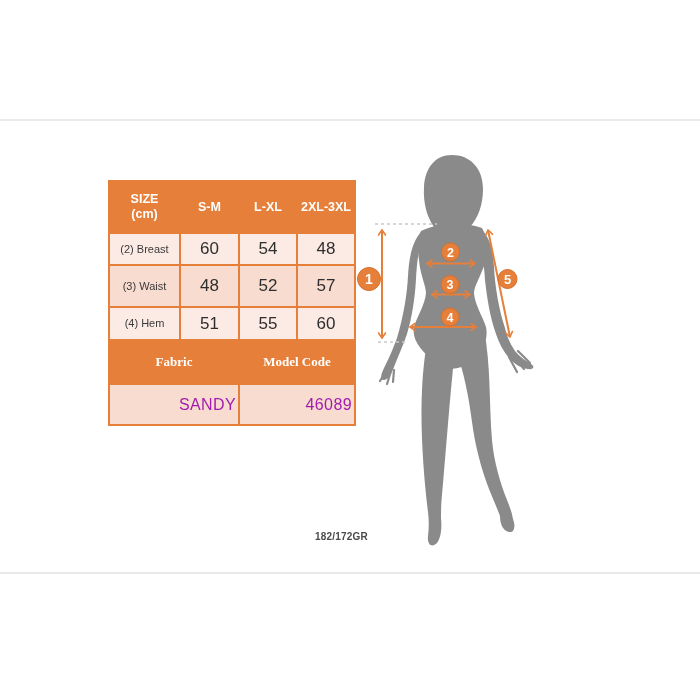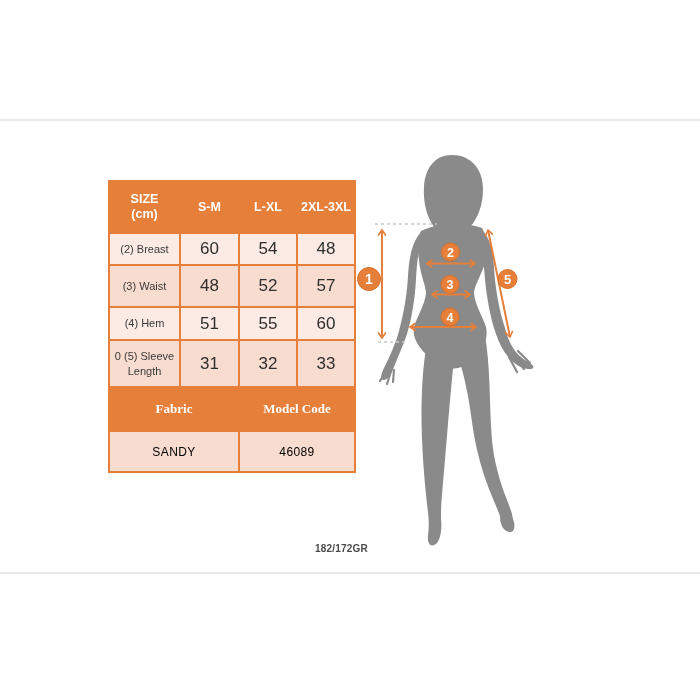--- a/index.html
+++ b/index.html
@@ -23,23 +23,23 @@
   th.hdr{background:var(--accent,#E67F39);color:var(--text-white,#fff);
     font-size:12.5px;font-weight:bold;line-height:1.18;}
   th.hdr .wrap-narrow{display:inline-block;max-width:50px;}
   td.lbl{font-size:11px;color:#3a3a3a;line-height:1.3;}
   td.lbl .wrap-mid{display:inline-block;max-width:66px;}
   td.val{font-size:17px;color:var(--text-dark,#2E2E2E);}
   tr.row-dark td{background:var(--row-dark,#F8DCCF);}
   tr.row-light td{background:var(--row-light,#FCEBE4);}
   td.fab-hdr{background:var(--accent,#E67F39);color:var(--text-white,#fff);
     font-size:13px;font-weight:bold;font-family:Liberation Serif, serif;}
-  tr.h-val td{background:var(--row-dark,#F8DCCF);font-size:12px;color:#000000;letter-spacing:.4px;}
+  tr.h-val td{background:var(--row-dark,#F8DCCF);font-size:16px;color:#a21caf;letter-spacing:.4px;text-align:right;}
 
-  .ref-code{position:absolute;left:238px;top:543px;width:130px;text-align:right;
+  .ref-code{position:absolute;left:238px;top:531px;width:130px;text-align:right;
     font-size:10px;font-weight:600;color:#4a4a4a;letter-spacing:.2px;}
 
   
   svg.figure-svg{position:absolute;left:0;top:0;width:700px;height:700px;}
   .sil{fill:var(--silhouette,#8A8A8A);}
   .sil-stroke{stroke:var(--silhouette,#8A8A8A);stroke-width:2.2;stroke-linecap:round;fill:none;}
   .meas{stroke:var(--accent,#E67F39);stroke-width:2;fill:none;}
   .dash{stroke:var(--dash,#C9C9C9);stroke-width:1.5;stroke-dasharray:3 3;fill:none;}
   .m-circle{fill:var(--accent,#E67F39);stroke:#d8702b;stroke-width:1;}
   .m-num{fill:var(--text-white,#fff);font-family:"Liberation Sans",sans-serif;
@@ -79,26 +79,20 @@
           <td class="lbl">(3) Waist</td>
           <td class="val">48</td>
           <td class="val">52</td>
           <td class="val">57</td>
         </tr>
         <tr class="h4 row-light">
           <td class="lbl">(4) Hem</td>
           <td class="val">51</td>
           <td class="val">55</td>
           <td class="val">60</td>
-        </tr>
-        <tr class="h5 row-dark">
-          <td class="lbl"><span class="wrap-mid">0 (5) Sleeve Length</span></td>
-          <td class="val">31</td>
-          <td class="val">32</td>
-          <td class="val">33</td>
         </tr>
         <tr class="h-fab">
           <td class="fab-hdr" colspan="2">Fabric</td>
           <td class="fab-hdr" colspan="2">Model Code</td>
         </tr>
         <tr class="h-val">
           <td colspan="2">SANDY</td>
           <td colspan="2">46089</td>
         </tr>
       </tbody>

